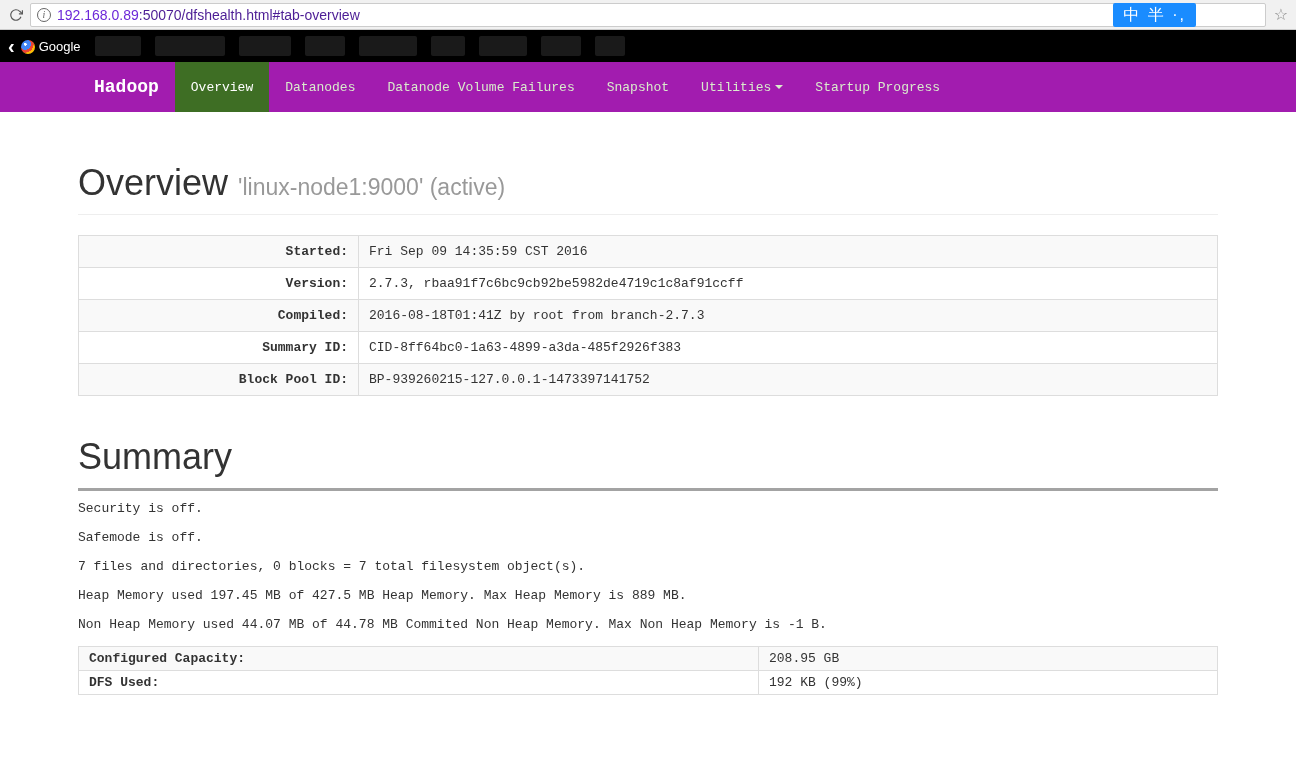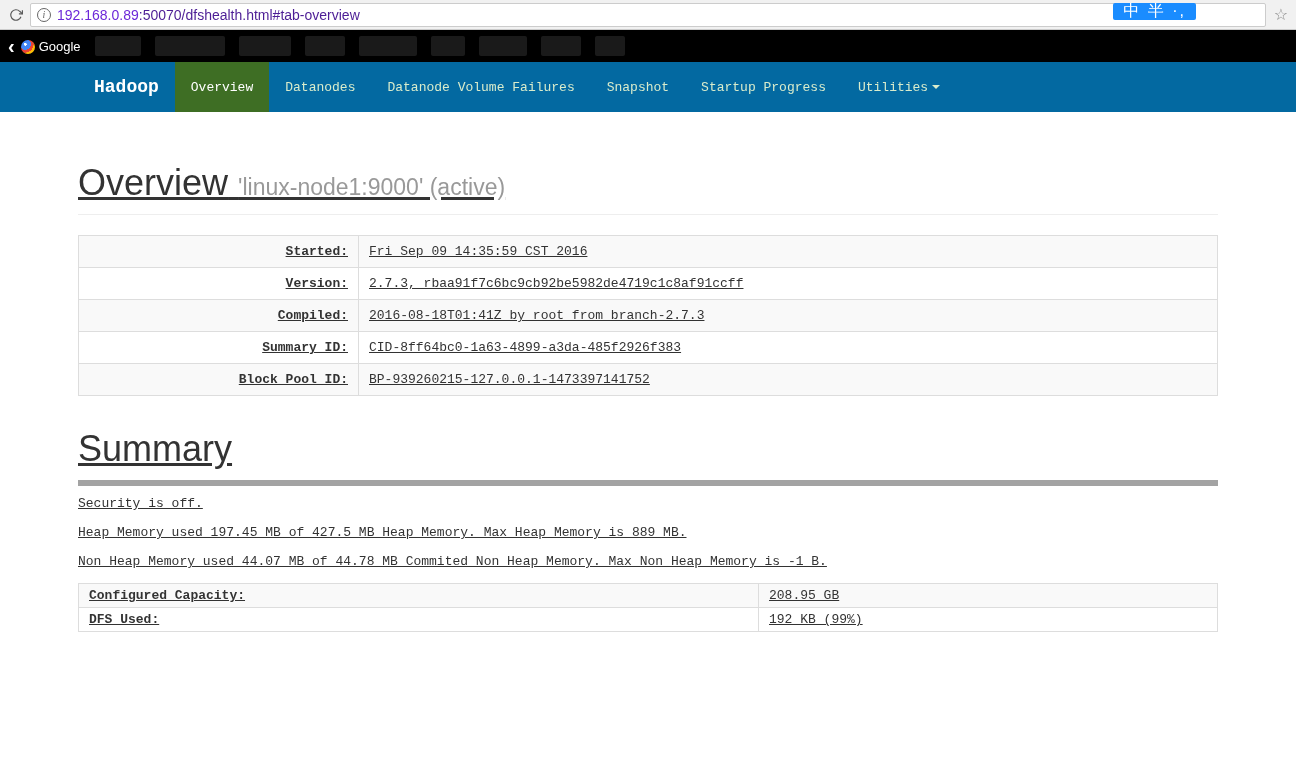--- a/index.html
+++ b/index.html
@@ -6,41 +6,41 @@
 body { font-family: "Helvetica Neue", Helvetica, Arial, sans-serif; font-size: 14px; color: #333; background: #fff; }
 
 
 .browser-bar { height: 30px; background: #f1f1f1; display: flex; align-items: center; padding: 0 8px; border-bottom: 1px solid #ccc; position: relative; }
 .refresh-icon { width: 16px; height: 16px; margin-right: 6px; color: #5a5a5a; display:flex; align-items:center; justify-content:center;}
 .url-bar { flex: 1; height: 24px; background: #fff; border: 1px solid #ccc; border-radius: 2px; display: flex; align-items: center; padding: 0 6px; font-size: 14px; color: #333; }
 .url-info-icon { width: 14px; height: 14px; border: 1px solid #666; border-radius: 50%; display:inline-flex; align-items:center; justify-content:center; font-size:10px; color:#666; margin-right:6px; font-family: Georgia, serif; font-style: italic;}
 .url-host { color: #6d28d9; }
 .url-port-path { color: #4c1d95; }
 .star-icon { margin-left: 8px; color: #888; font-size: 16px; }
-.ime-badge { position: absolute; right: 100px; top: 3px; background: #1a8cff; color: #fff; padding: 3px 10px; font-size: 16px; letter-spacing: 2px; border-radius: 2px; height: 17px; display:flex; align-items:center;}
+.ime-badge { position: absolute; right: 100px; top: 3px; background: #1a8cff; color: #fff; padding: 3px 10px; font-size: 16px; letter-spacing: 2px; border-radius: 2px; height: 24px; display:flex; align-items:center;}
 
 .bookmark-bar { height: 32px; background: #000; display: flex; align-items: center; padding: 0 8px; color: #fff; font-size: 13px; position: relative; overflow:hidden;}
 .bookmark-chev { font-size: 20px; font-weight: bold; margin-right: 6px; color: #fff;}
 .bookmark-item { display: flex; align-items: flex-end; margin-right: 14px; }
 .bookmark-fav { width: 14px; height: 14px; border-radius: 50%; background: radial-gradient(circle at 30% 30%, #fff 10%, #4285f4 11% 40%, #ea4335 41% 60%, #fbbc05 61% 80%, #34a853 81% 100%); margin-right: 4px;}
 .bm-dark { display:inline-block; height:20px; background:#1a1a1a; margin-right:14px; border-radius:2px;}
 
 
-.navbar { background: #0369a1; height: 50px; }
+.navbar { background: #a21caf; height: 50px; }
 .nav-inner { width: 1140px; margin: 0 auto; display: flex; align-items: stretch; height: 50px; }
 .nav-brand { color: #fff; font-family: "Courier New", monospace; font-weight: bold; font-size: 18px; padding: 0 16px; display:flex; align-items:center; }
 .nav-item { color: #d9eccc; font-family: "Courier New", monospace; font-size: 13px; padding: 0 16px; display:flex; align-items:center; cursor:pointer; }
 .nav-item.active { background: #3e6e24; color: #fff; }
 .nav-caret { display:inline-block; margin-left:4px; width:0; height:0; border-left:4px solid transparent; border-right:4px solid transparent; border-top:4px solid #d9eccc;}
 
 
-.container { width: 1140px; margin: 0 auto; padding: 0 0 40px 0; text-decoration: underline; }
+.container { width: 1140px; margin: 0 auto; padding: 0 0 40px 0; }
 h1.page-title { font-size: 36px; font-weight: 500; color: #333; margin-top: 50px; margin-bottom: 10px; padding-bottom: 10px; border-bottom: 1px solid #eee;}
 h1.page-title .sub { font-size: 23px; color: #999; font-weight: 400; }
-h1.summary-title { font-size: 36px; font-weight: 500; color: #333; margin-top: 32px; margin-bottom: 10px; padding-bottom: 10px; border-bottom: 6px solid #a3a3a3;}
+h1.summary-title { font-size: 36px; font-weight: 500; color: #333; margin-top: 40px; margin-bottom: 10px; padding-bottom: 10px; border-bottom: 3px solid #a3a3a3;}
 
 .table { width: 100%; border-collapse: collapse; margin-top: 20px; font-family: "Courier New", monospace; font-size: 13px; }
 .table th, .table td { border: 1px solid #ddd; padding: 8px 10px; text-align: left; vertical-align: top; }
 .table tr:nth-child(odd) td, .table tr:nth-child(odd) th { background: #f9f9f9; }
 .table th { font-weight: bold; width: 280px; text-align: right; }
 
 .summary-text { font-family: "Courier New", monospace; font-size: 13px; }
 .summary-text p { margin-bottom: 14px; }
 
 .table2 { width: 100%; border-collapse: collapse; margin-top: 10px; font-family: "Courier New", monospace; font-size: 13px; }
@@ -84,25 +84,25 @@
   <span class="bm-dark" style="width:30px"></span>
 </div>
 
 <div class="navbar">
   <div class="nav-inner">
     <div class="nav-brand">Hadoop</div>
     <div class="nav-item active">Overview</div>
     <div class="nav-item">Datanodes</div>
     <div class="nav-item">Datanode Volume Failures</div>
     <div class="nav-item">Snapshot</div>
-    <div class="nav-item">Startup Progress</div>
     <div class="nav-item">
       <span>Utilities</span>
       <span class="nav-caret"></span>
     </div>
+    <div class="nav-item">Startup Progress</div>
   </div>
 </div>
 
 <div class="container">
   <h1 class="page-title">
     <span>Overview</span>
     <span class="sub">'linux-node1:9000' (active)</span>
   </h1>
 
   <table class="table">
@@ -127,20 +127,22 @@
       <th>Block Pool ID:</th>
       <td>BP-939260215-127.0.0.1-1473397141752</td>
     </tr>
   </tbody>
     </table>
 
   <h1 class="summary-title">Summary</h1>
 
   <div class="summary-text">
     <p>Security is off.</p>
+    <p>Safemode is off.</p>
+    <p>7 files and directories, 0 blocks = 7 total filesystem object(s).</p>
     <p>Heap Memory used 197.45 MB of 427.5 MB Heap Memory. Max Heap Memory is 889 MB.</p>
     <p>Non Heap Memory used 44.07 MB of 44.78 MB Commited Non Heap Memory. Max Non Heap Memory is -1 B.</p>
   </div>
 
   <table class="table2">
     <tbody>
         <tr>
       <th>Configured Capacity:</th>
       <td>208.95 GB</td>
     </tr>

